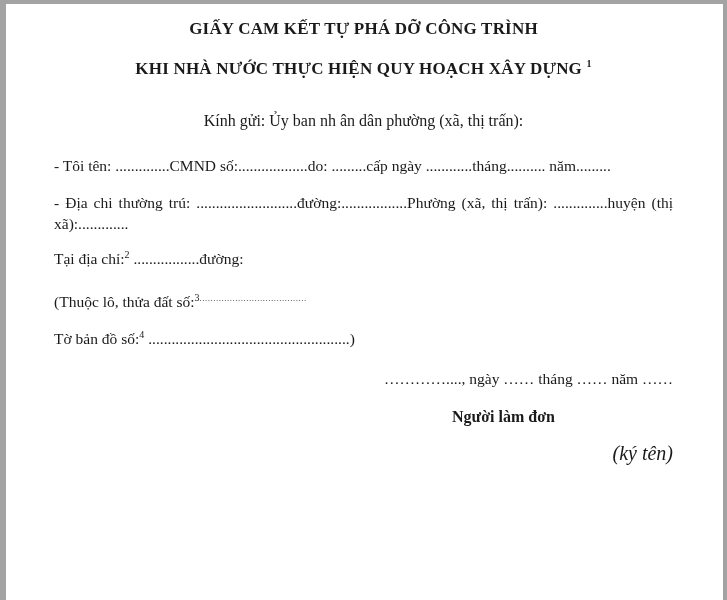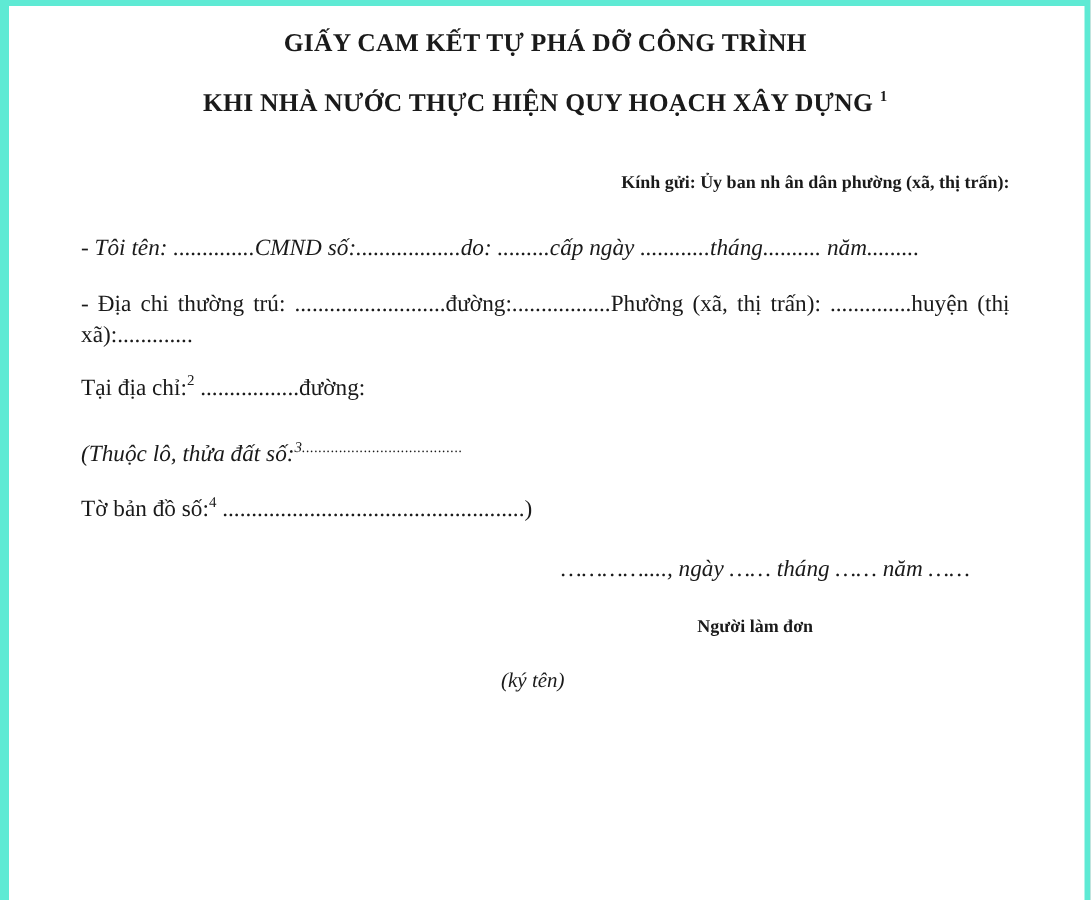--- a/index.html
+++ b/index.html
@@ -5,21 +5,21 @@
   html, body {
     margin: 0;
     padding: 0;
     background: #d9d9d9;
     font-family: "Liberation Serif", "DejaVu Serif", serif;
   }
   .viewport {
     position: relative;
     width: 727px;
     height: 600px;
-    background: #5eead4;
+    background: #a3a3a3;
     overflow: hidden;
   }
   .page {
     position: absolute;
     top: 4px;
     left: 6px;
     right: 4px;
     bottom: 0;
     background: #ffffff;
     box-sizing: border-box;
@@ -29,66 +29,65 @@
   .title {
     text-align: center;
     font-weight: bold;
     font-size: 17px;
     line-height: 20px;
     margin: 0 0 20px 0;
     letter-spacing: 0.2px;
   }
   .title.second { margin-bottom: 32px; }
   .salutation {
-    text-align: right;
-    font-weight: bold;
-    font-size: 12px;
+    text-align: center;
+    font-weight: normal;
+    font-size: 16px;
     line-height: 20px;
     margin: 0 0 24px 0;
   }
   p.body-line {
     font-size: 15.5px;
     line-height: 21px;
     margin: 0;
   }
   .justify { text-align: justify; }
-  .mb16 { margin-bottom: 16px !important; font-style: italic; }
+  .mb16 { margin-bottom: 16px !important; }
   .mb14 { margin-bottom: 14px !important; }
   .mb13 { margin-bottom: 13px !important; }
   .mb17 { margin-bottom: 17px !important; }
   .mb19 { margin-bottom: 19px !important; }
   sup.fn {
     font-size: 10px;
     line-height: 0;
     vertical-align: super;
   }
   .sup-dots {
     font-size: 9px;
     vertical-align: super;
     letter-spacing: 0.5px;
   }
   .sig-date {
-    font-style: italic;
     font-size: 15.5px;
     line-height: 21px;
-    text-align: left;
+    text-align: right;
     margin: 0 0 17px 320px;
   }
   .sig-title {
     font-weight: bold;
-    font-size: 12px;
+    font-size: 16px;
     line-height: 21px;
     text-align: center;
     margin: 0 0 16px 280px;
   }
   .sig-note {
     font-style: italic;
-    font-size: 14px;
+    font-size: 20px;
     line-height: 21px;
-    text-align: left;
+    text-align: right;
     margin: 0 0 0 280px;
   }
 </style>
 </head>
 <body>
 
 <div class="viewport">
   <div class="page">
 
     <div class="title">GIẤY CAM KẾT TỰ PHÁ DỠ CÔNG TRÌNH</div>

